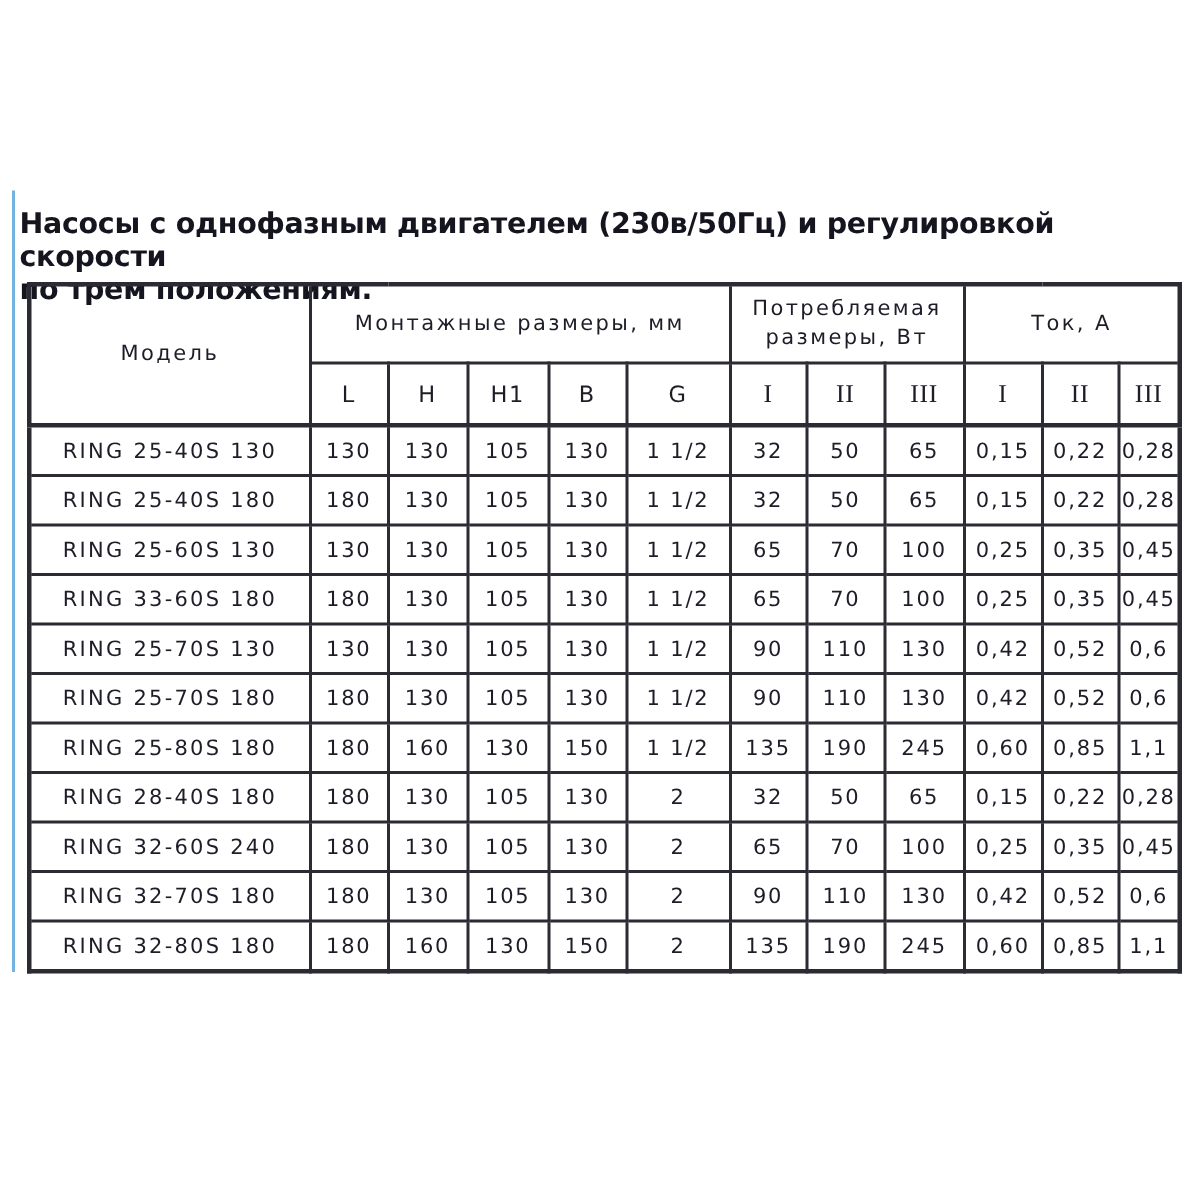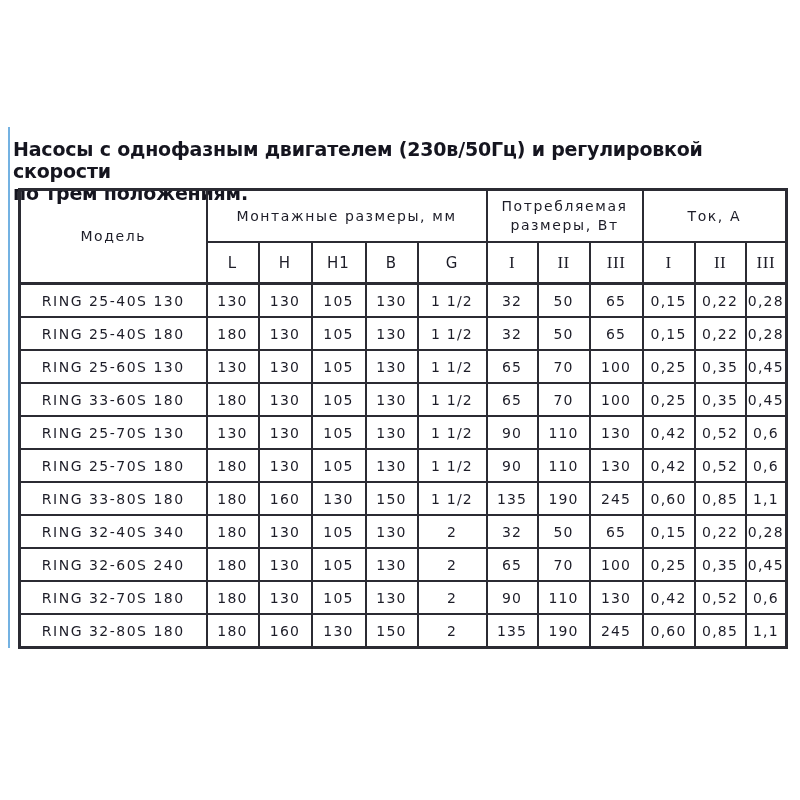--- a/index.html
+++ b/index.html
@@ -177,35 +177,35 @@
           <td>130</td>
           <td>1 1/2</td>
           <td>90</td>
           <td>110</td>
           <td>130</td>
           <td>0,42</td>
           <td>0,52</td>
           <td>0,6</td>
         </tr>
         <tr>
-          <td class="model">RING 33-80S 180</td>
+          <td class="model">RING 25-80S 180</td>
           <td>180</td>
           <td>160</td>
           <td>130</td>
           <td>150</td>
           <td>1 1/2</td>
           <td>135</td>
           <td>190</td>
           <td>245</td>
           <td>0,60</td>
           <td>0,85</td>
           <td>1,1</td>
         </tr>
         <tr>
-          <td class="model">RING 32-40S 340</td>
+          <td class="model">RING 28-40S 180</td>
           <td>180</td>
           <td>130</td>
           <td>105</td>
           <td>130</td>
           <td>2</td>
           <td>32</td>
           <td>50</td>
           <td>65</td>
           <td>0,15</td>
           <td>0,22</td>

